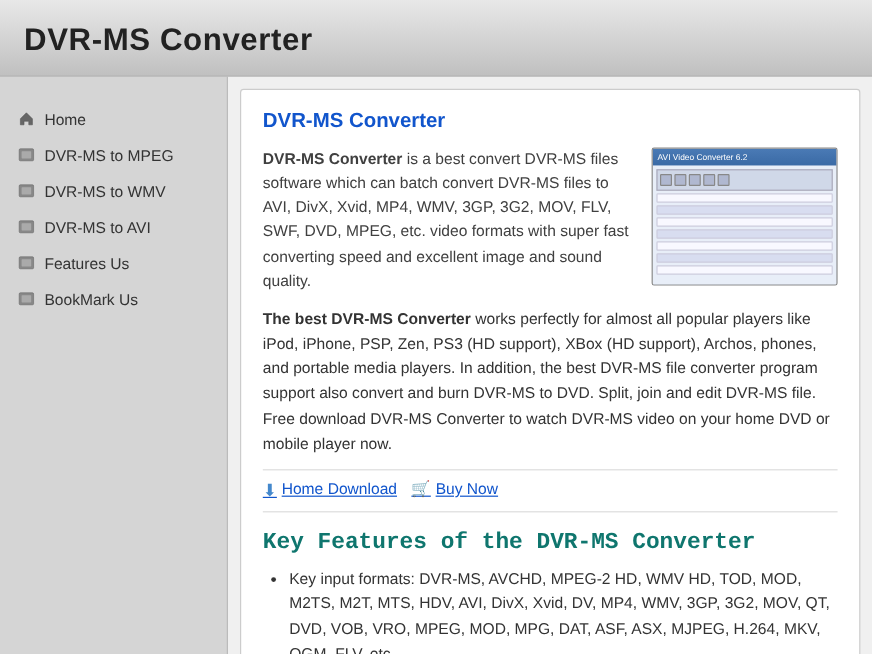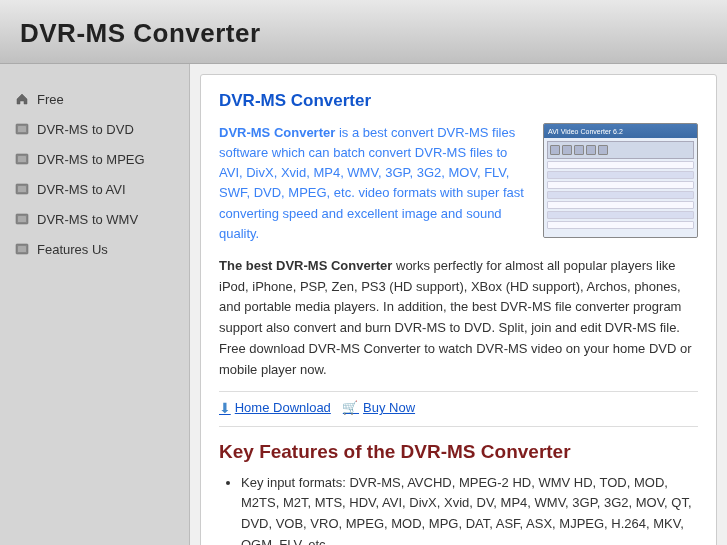--- a/index.html
+++ b/index.html
@@ -88,21 +88,21 @@
     .top-section {
       display: flex;
       gap: 14px;
       margin-bottom: 12px;
     }
 
     .top-text {
       flex: 1;
       font-size: 13px;
       line-height: 1.55;
-      color: #3b82f6;
+      color: #404040;
     }
     .top-text strong {
       font-weight: bold;
     }
 
     .screenshot-box {
       width: 155px;
       min-width: 155px;
       height: 115px;
       background: linear-gradient(135deg, #b8cce8 0%, #a0b8d8 40%, #8898b8 100%);
@@ -191,22 +191,23 @@
       font-size: 14px;
     }
     .cart-icon {
       color: #4488cc;
       font-size: 13px;
     }
 
     .features-section h3 {
       font-size: 19px;
       font-weight: bold;
-      color: #7f1d1d;
+      color: #0f766e;
       margin-bottom: 10px;
+      font-family: Liberation Mono, monospace;
     }
 
     .features-list {
       list-style: disc;
       padding-left: 22px;
       color: #333;
       line-height: 1.6;
       font-size: 13px;
     }
     .features-list li {
@@ -222,66 +223,66 @@
 
 <div class="layout">
 
   <nav class="sidebar">
     <a class="sidebar-item">
       <span class="sidebar-icon">
         <svg viewBox="0 0 14 14" fill="none">
           <path d="M2 7L7 2l5 5v5H9V9H5v3H2V7z" fill="#666" stroke="#555" stroke-width="0.5"></path>
         </svg>
       </span>
-      <span>Free</span>
-    </a>
-    <a class="sidebar-item">
-      <span class="sidebar-icon">
-        <svg viewBox="0 0 14 14" fill="none">
-          <rect x="1" y="2" width="12" height="10" rx="1" fill="#888" stroke="#666" stroke-width="0.5"></rect>
-          <rect x="3" y="4" width="8" height="6" rx="0.5" fill="#aaa"></rect>
-        </svg>
-      </span>
-      <span>DVR-MS to DVD</span>
+      <span>Home</span>
     </a>
     <a class="sidebar-item">
       <span class="sidebar-icon">
         <svg viewBox="0 0 14 14" fill="none">
           <rect x="1" y="2" width="12" height="10" rx="1" fill="#888" stroke="#666" stroke-width="0.5"></rect>
           <rect x="3" y="4" width="8" height="6" rx="0.5" fill="#aaa"></rect>
         </svg>
       </span>
       <span>DVR-MS to MPEG</span>
     </a>
     <a class="sidebar-item">
       <span class="sidebar-icon">
         <svg viewBox="0 0 14 14" fill="none">
           <rect x="1" y="2" width="12" height="10" rx="1" fill="#888" stroke="#666" stroke-width="0.5"></rect>
           <rect x="3" y="4" width="8" height="6" rx="0.5" fill="#aaa"></rect>
         </svg>
       </span>
+      <span>DVR-MS to WMV</span>
+    </a>
+    <a class="sidebar-item">
+      <span class="sidebar-icon">
+        <svg viewBox="0 0 14 14" fill="none">
+          <rect x="1" y="2" width="12" height="10" rx="1" fill="#888" stroke="#666" stroke-width="0.5"></rect>
+          <rect x="3" y="4" width="8" height="6" rx="0.5" fill="#aaa"></rect>
+        </svg>
+      </span>
       <span>DVR-MS to AVI</span>
     </a>
     <a class="sidebar-item">
       <span class="sidebar-icon">
         <svg viewBox="0 0 14 14" fill="none">
           <rect x="1" y="2" width="12" height="10" rx="1" fill="#888" stroke="#666" stroke-width="0.5"></rect>
           <rect x="3" y="4" width="8" height="6" rx="0.5" fill="#aaa"></rect>
         </svg>
       </span>
-      <span>DVR-MS to WMV</span>
-    </a>
-    <a class="sidebar-item">
-      <span class="sidebar-icon">
-        <svg viewBox="0 0 14 14" fill="none">
-          <rect x="1" y="2" width="12" height="10" rx="1" fill="#888" stroke="#666" stroke-width="0.5"></rect>
-          <rect x="3" y="4" width="8" height="6" rx="0.5" fill="#aaa"></rect>
-        </svg>
-      </span>
       <span>Features Us</span>
+    </a>
+    <a class="sidebar-item">
+      <span class="sidebar-icon">
+        <svg viewBox="0 0 14 14" fill="none">
+          <rect x="1" y="2" width="12" height="10" rx="1" fill="#888" stroke="#666" stroke-width="0.5"></rect>
+          <rect x="3" y="4" width="8" height="6" rx="0.5" fill="#aaa"></rect>
+        </svg>
+      </span>
+      <span>BookMark Us</span>
     </a>
   </nav>
 
   <main class="main-content">
     <div class="content-box">
 
       <h2>DVR-MS Converter</h2>
 
       <div class="top-section">
         <p class="top-text">

